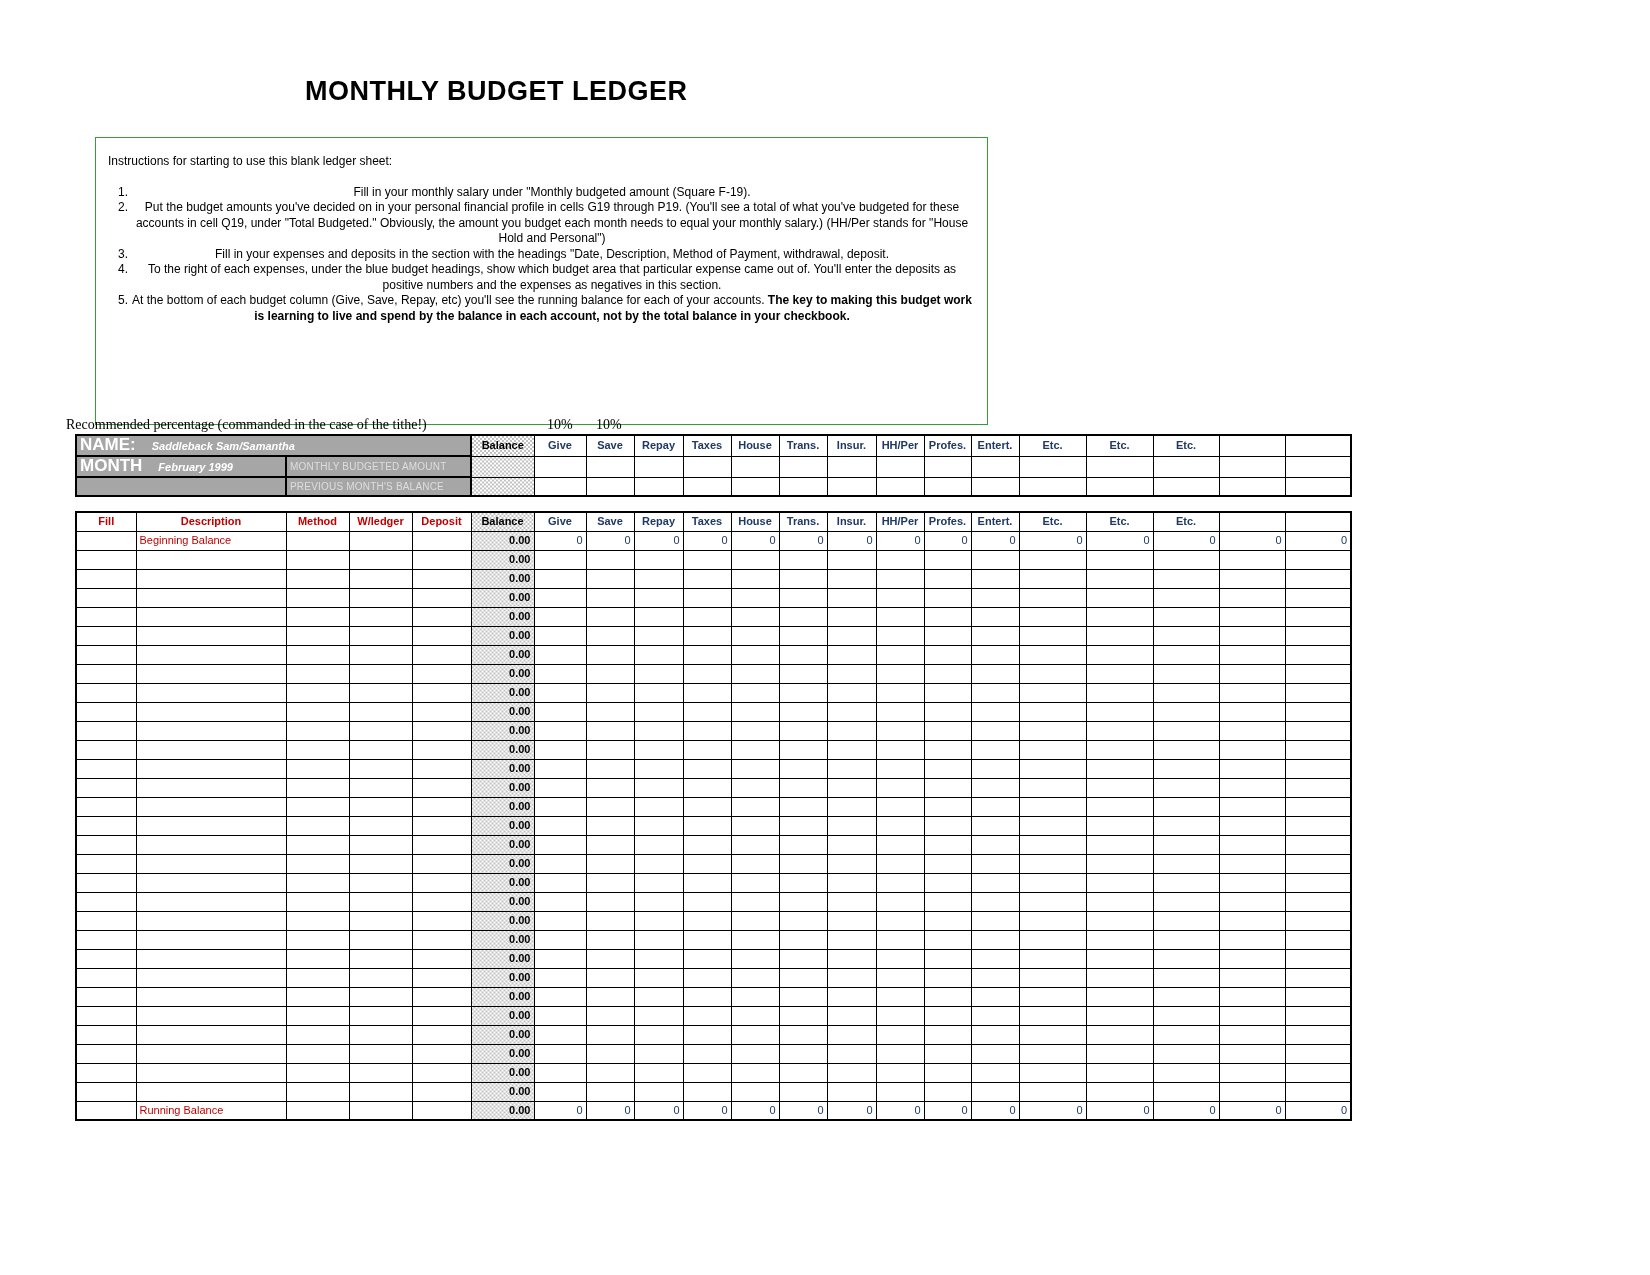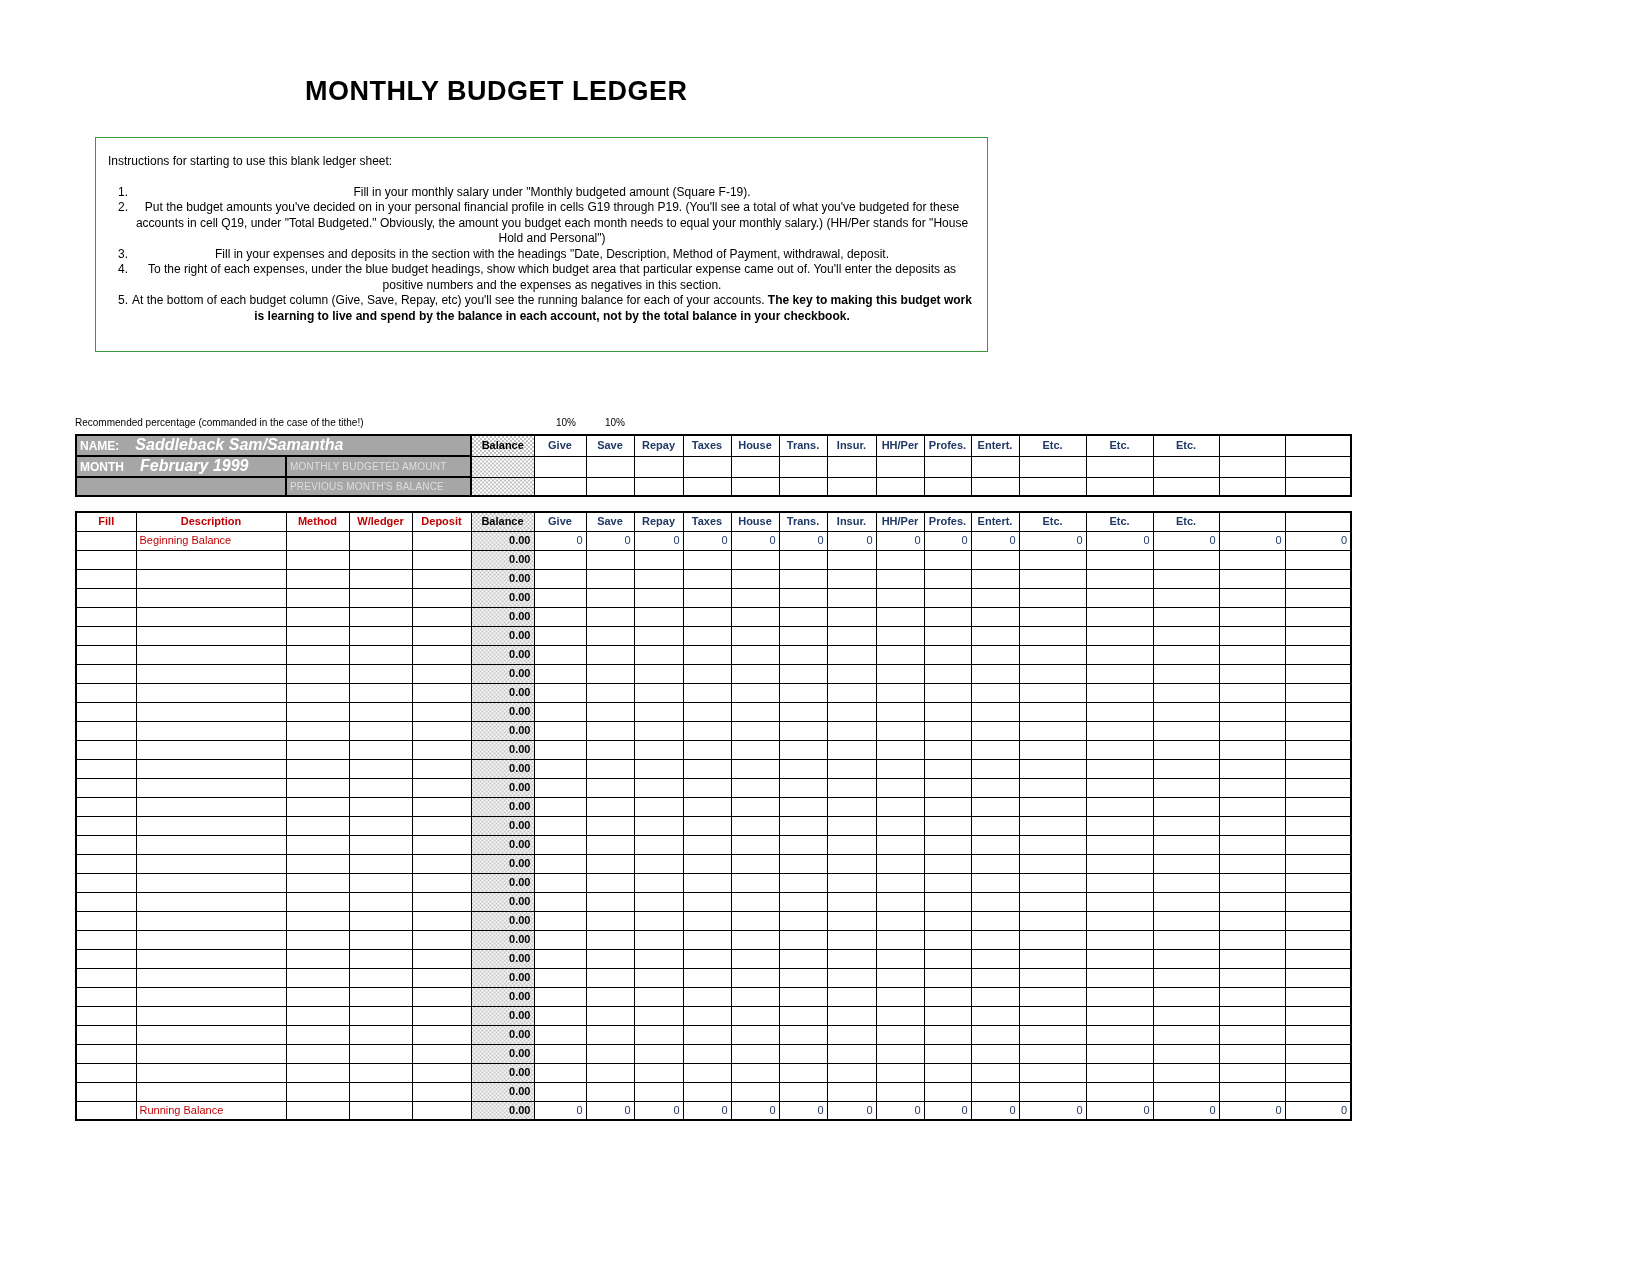--- a/index.html
+++ b/index.html
@@ -16,53 +16,54 @@
     --paycheck-green: #1e7145;
     --gray-bg: #a6a6a6;
     --box-border-green: #3a9a3a;
   }
   .page-title {
     position: absolute; left: 305px; top: 76px;
     font-size: 27px; font-weight: bold; letter-spacing: 0.5px;
   }
   .instructions {
     position: absolute; left: 95px; top: 137px;
-    width: 893px; height: 215px;
+    width: 893px; height: 288px;
     border: 1.5px solid var(--box-border-green);
     padding: 16px 14px 0 12px;
     font-size: 12px; line-height: 15.5px;
   }
   .instructions .intro { margin-bottom: 15px; }
   .instr-item { display: flex; }
   .instr-num { flex: none; width: 23px; padding-left: 10px; }
   .instr-text { flex: 1; text-align: center; }
   .rec-line {
-    position: absolute; left: 75px; top: 417px; width: 700px; height: 16px;
-    font-size: 10px;
+    position: absolute; left: 66px; top: 417px; width: 700px; height: 16px;
+    font-size: 14px;
+    font-family: Liberation Serif, serif;
   }
   .rec-line .pct { position: absolute; top: 0; }
   .rec-line .pct1 { left: 481px; }
   .rec-line .pct2 { left: 530px; }
   table.grid {
     position: absolute; border-collapse: collapse; table-layout: fixed;
     border: 2px solid #000;
   }
   #header-table { left: 75px; top: 434px; }
   #ledger-table { left: 75px; top: 511px; }
   .grid td {
     border: 1px solid #000;
     height: 19px;
     font-size: 11px; line-height: 17px;
     padding: 0 3px;
     overflow: hidden; white-space: nowrap;
     vertical-align: middle;
   }
   .grid td.gray { background: var(--gray-bg); border-width: 2px; }
-  .glabel { color: #fff; font-weight: bold; font-size: 12px; }
-  .gvalue { color: #fff; font-weight: bold; font-style: italic; font-size: 16px; margin-left: 16px; }
+  .glabel { color: #fff; font-weight: bold; font-size: 17px; }
+  .gvalue { color: #fff; font-weight: bold; font-style: italic; font-size: 11px; margin-left: 16px; }
   .grid td.small-gray { color: #dedede; font-size: 10px; font-weight: normal; letter-spacing: 0.2px; }
   .grid td.hatch {
     background: repeating-conic-gradient(#c2c2c2 0% 25%, #ffffff 0% 50%) 0 0 / 4px 4px;
   }
   .grid td.cat { color: var(--category-navy); font-weight: bold; text-align: center; }
   .grid td.lhead { color: var(--header-red); font-weight: bold; text-align: center; }
   .grid td.bal-head { color: #000; font-weight: bold; text-align: center; }
   .grid td.balval { font-weight: bold; text-align: right; }
   .grid td.zero { color: var(--category-navy); text-align: right; }
   .grid td.desc-red { color: var(--header-red); }

